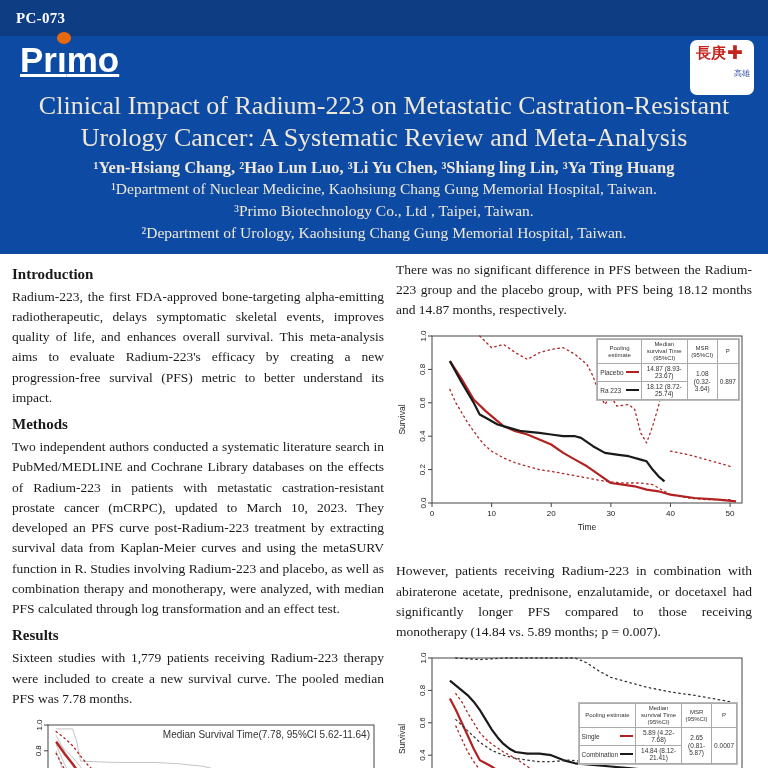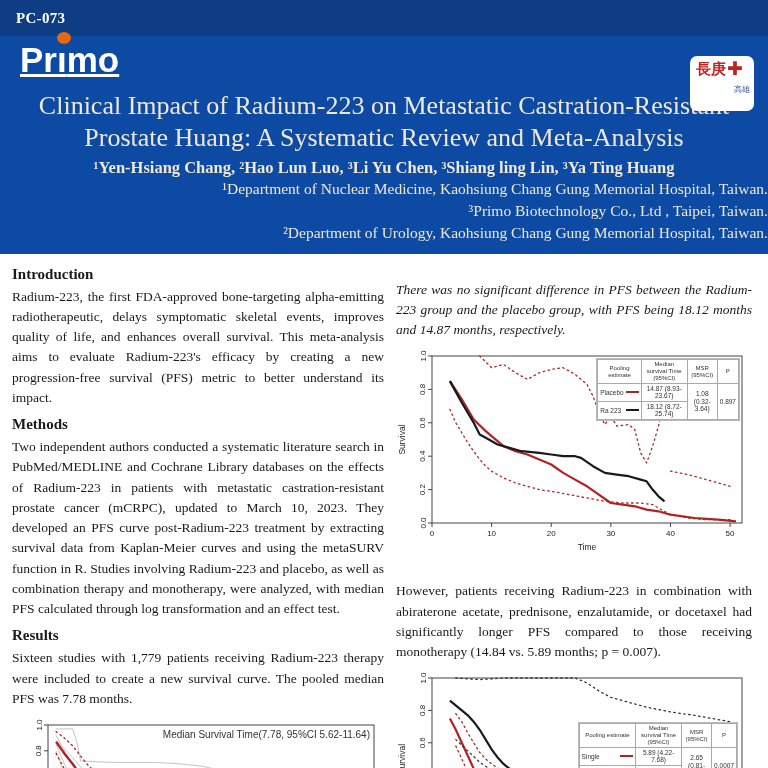--- a/index.html
+++ b/index.html
@@ -4,44 +4,44 @@
 <style>
   * { box-sizing: border-box; }
   html,body { margin:0; padding:0; background:#888; }
   .poster {
     width:768px; height:768px; margin:0 auto; overflow:hidden;
     background:#ffffff; position:relative;
     font-family:"Liberation Serif", serif; color:#1a1a1a;
   }
   
   .header { background:#0d4aa3; position:relative; padding-bottom:10px; }
-  .top-strip { background:#0f3d84; height:36px; display:flex; align-items:center; padding:8px 16px; }
+  .top-strip { background:#0f3d84; height:17px; display:flex; align-items:center; padding:18px 16px; }
   .pc-code { color:#ffffff; font-weight:bold; font-size:15px; letter-spacing:.3px; }
   .logo-row { height:52px; position:relative; }
   .primo { position:absolute; left:20px; top:0px;
     font-family:"Liberation Sans", sans-serif; font-weight:bold;
     color:#ffffff; font-size:35px; letter-spacing:0px; line-height:48px;text-decoration:underline; }
   .primo-dot { position:absolute; left:37px; top:-4px; width:14px; height:12px;
     background:#e8680e; border-radius:50%; }
-  .hosp-logo { position:absolute; right:14px; top:20px; width:64px; height:55px;
+  .hosp-logo { position:absolute; right:14px; top:4px; width:64px; height:55px;
     background:#ffffff; border-radius:7px; padding:4px 4px 2px 6px; }
   .hosp-main { color:#c3231f; font-weight:bold; font-size:15px; line-height:18px; display:inline-block; }
   .hosp-cross { color:#c3231f; font-size:19px; line-height:18px; display:inline-block; vertical-align:top; margin-left:1px; }
   .hosp-sub { display:block; text-align:right; color:#23459c; font-size:8px; margin-top:6px;
     font-family:"Liberation Sans", sans-serif; }
   .title { text-align:center; color:#efe8d6; font-size:26px; line-height:1.22; margin-top:2px; }
   .authors { text-align:center; color:#efe8d6; font-size:16.5px; margin-top:5px;font-weight:bold; }
-  .affil { text-align:right; color:#efe8d6; font-size:15.5px; line-height:1.4; }
+  .affil { text-align:center; color:#efe8d6; font-size:15.5px; line-height:1.4; }
   
   .body { display:flex; gap:12px; padding:4px 12px 0 12px; }
   .col-left  { width:372px; }
   .col-right { width:356px; }
   h2.sec { font-size:15px; margin:8px 0 4px 0; font-weight:bold; }
   p.para { font-size:13.5px; line-height:1.5; text-align:justify; margin:2px 0 8px 0; }
-  .col-right p.para:first-child { margin-top:22px;font-style:italic; }
+  .col-right p.para:first-child { margin-top:2px; }
   
   .figure { position:relative; margin-top:4px; }
   .figure svg { display:block; font-family:"Liberation Sans", sans-serif; }
   .chart-annotation { position:absolute; font-family:"Liberation Sans", sans-serif;
     font-size:10px; color:#333; }
   .legend-box { position:absolute; background:#ffffff; border:1px solid #bbb; }
   .legend-box table { border-collapse:collapse; font-family:"Liberation Sans", sans-serif;
     font-size:6.5px; color:#333; table-layout:fixed; }
   .legend-box th, .legend-box td { border:1px solid #aaa; padding:1px 2px; text-align:center;
     line-height:1.15; font-weight:normal; overflow:hidden; }
@@ -65,21 +65,21 @@
         <span>Pr</span><span>ı</span><span>mo</span>
         <span class="primo-dot"></span>
       </div>
       <div class="hosp-logo">
         <span class="hosp-main">長庚</span><span class="hosp-cross">✚</span>
         <span class="hosp-sub">高雄</span>
       </div>
     </div>
     <div class="title">
       <div>Clinical Impact of Radium-223 on Metastatic Castration-Resistant</div>
-      <div>Prostate Huang: A Systematic Review and Meta-Analysis</div>
+      <div>Urology Cancer: A Systematic Review and Meta-Analysis</div>
     </div>
     <div class="authors">¹Yen-Hsiang Chang, ²Hao Lun Luo, ³Li Yu Chen, ³Shiang ling Lin, ³Ya Ting Huang</div>
     <div class="affil">¹Department of Nuclear Medicine, Kaohsiung Chang Gung Memorial Hospital, Taiwan.</div>
     <div class="affil">³Primo Biotechnology Co., Ltd , Taipei, Taiwan.</div>
     <div class="affil">²Department of Urology, Kaohsiung Chang Gung Memorial Hospital, Taiwan.</div>
   </div>
 
   <div class="body">
 
     <div class="col-left">

